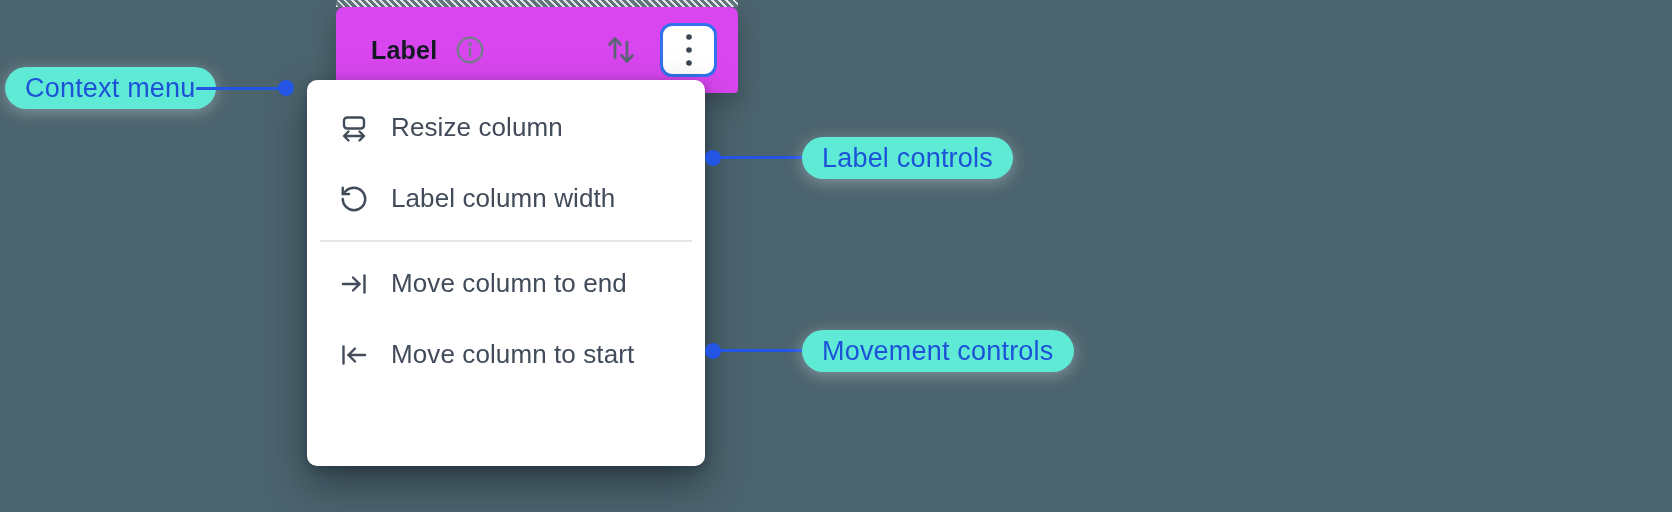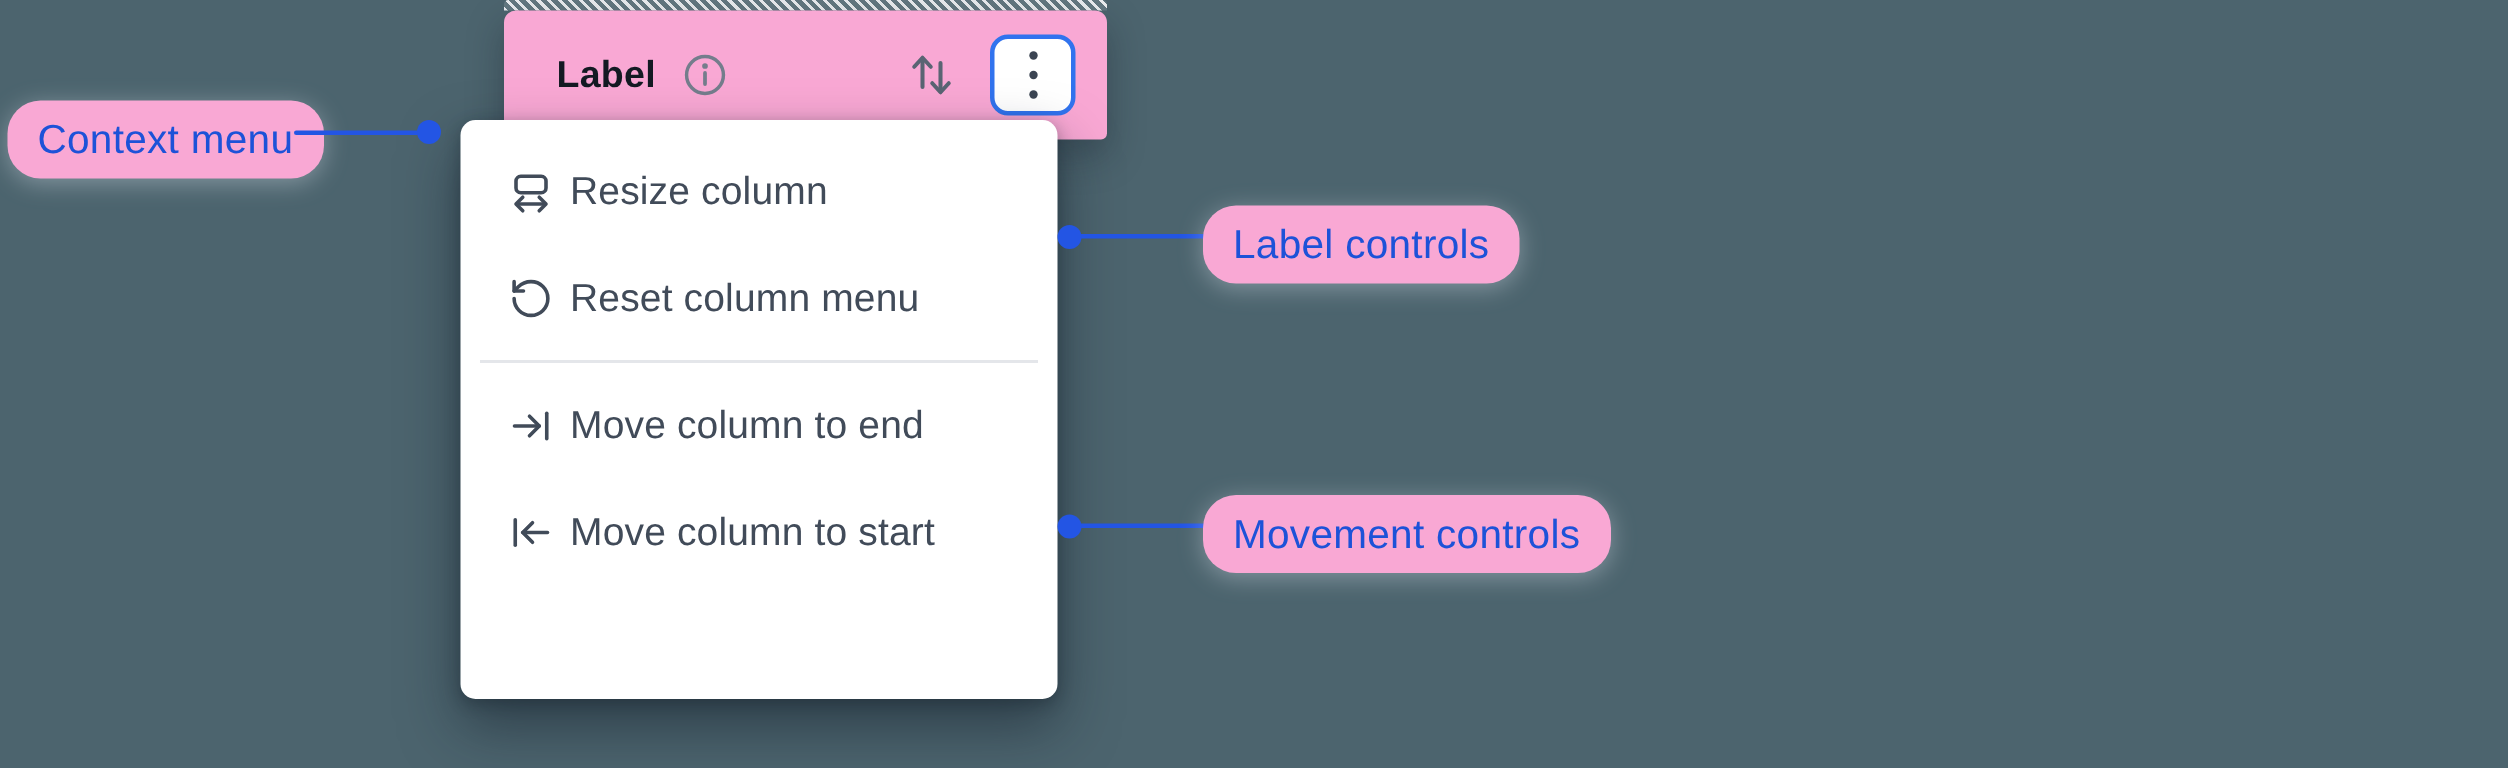--- a/index.html
+++ b/index.html
@@ -11,21 +11,21 @@
   }
   
   .hatch{
     position:absolute;left:336px;top:0;width:402px;height:7px;
     background:repeating-linear-gradient(45deg,#eceef1 0px,#eceef1 2px,rgba(236,238,241,.15) 2px,rgba(236,238,241,.15) 5px);
     border-radius:3px 3px 0 0;
   }
   
   .col-header{
     position:absolute;left:336px;top:7px;width:402px;height:86px;
-    background:#f9a8d4;border-radius:8px 8px 4px 4px;
+    background:#d946ef;border-radius:8px 8px 4px 4px;
     display:flex;align-items:center;box-sizing:border-box;
     padding:0 21px 0 35px;
     box-shadow:0 10px 24px rgba(16,26,38,.35);
     z-index:1;
   }
   .col-label{font-size:25px;font-weight:700;color:#141A23;letter-spacing:.2px;}
   .icon{display:flex;align-items:center;justify-content:center;flex:0 0 auto;}
   .info-icon{margin-left:16px;}
   .spacer{flex:1;}
   .sort-icon{margin-right:22px;cursor:pointer;}
@@ -35,28 +35,28 @@
     padding:0;cursor:pointer;box-sizing:border-box;
   }
   
   .menu{
     position:absolute;left:307px;top:80px;width:398px;height:386px;
     background:#FFFFFF;border-radius:10px;z-index:2;box-sizing:border-box;
     padding:12px 0 0 0;
     box-shadow:0 18px 38px rgba(15,25,38,.5),0 3px 10px rgba(15,25,38,.3);
   }
   .menu-item{
-    height:71px;display:flex;align-items:center;gap:11px;
+    height:71px;display:flex;align-items:center;gap:22px;
     padding:0 20px 0 32px;cursor:pointer;
   }
   .mi-label{font-size:26px;color:#414B59;letter-spacing:.1px;white-space:nowrap;}
   .menu-divider{height:2px;background:#E4E6EA;margin:6px 13px;}
   
   .pill{
-    position:absolute;height:52px;background:#f9a8d4;border-radius:22px;
+    position:absolute;height:42px;background:#5eead4;border-radius:22px;
     color:#1D52D8;font-size:27px;font-weight:500;letter-spacing:.2px;
     display:flex;align-items:center;padding:0 20px;white-space:nowrap;
     box-shadow:0 3px 16px rgba(240,246,255,.35);z-index:3;text-align:right;
   }
   .callout-line{position:absolute;height:3px;background:#2355E4;border-radius:2px;z-index:3;}
   .callout-dot{position:absolute;width:16px;height:16px;border-radius:50%;background:#2355E4;z-index:4;}
   svg{display:block;}
 </style>
 </head>
 <body>
@@ -108,21 +108,21 @@
       <span class="mi-label">Resize column</span>
     </div>
 
     <div class="menu-item">
       <span class="icon">
         <svg width="30" height="30" viewBox="0 0 30 30" fill="none" stroke="#414B59" stroke-width="2.4" stroke-linecap="round" stroke-linejoin="round">
           <path d="M3.75 15 A11.25 11.25 0 1 0 15 3.75 A12.2 12.2 0 0 0 6.57 7.17 L3.75 10"></path>
           <path d="M3.75 3.75 V10 H10"></path>
         </svg>
       </span>
-      <span class="mi-label">Reset column menu</span>
+      <span class="mi-label">Label column width</span>
     </div>
 
     <div class="menu-divider"></div>
 
 
     <div class="menu-item">
       <span class="icon">
         <svg width="30" height="30" viewBox="0 0 30 30" fill="none" stroke="#414B59" stroke-width="2.4" stroke-linecap="round" stroke-linejoin="round">
           <path d="M25.5 6.5 V23.5"></path>
           <path d="M4 15 H20.5"></path>

